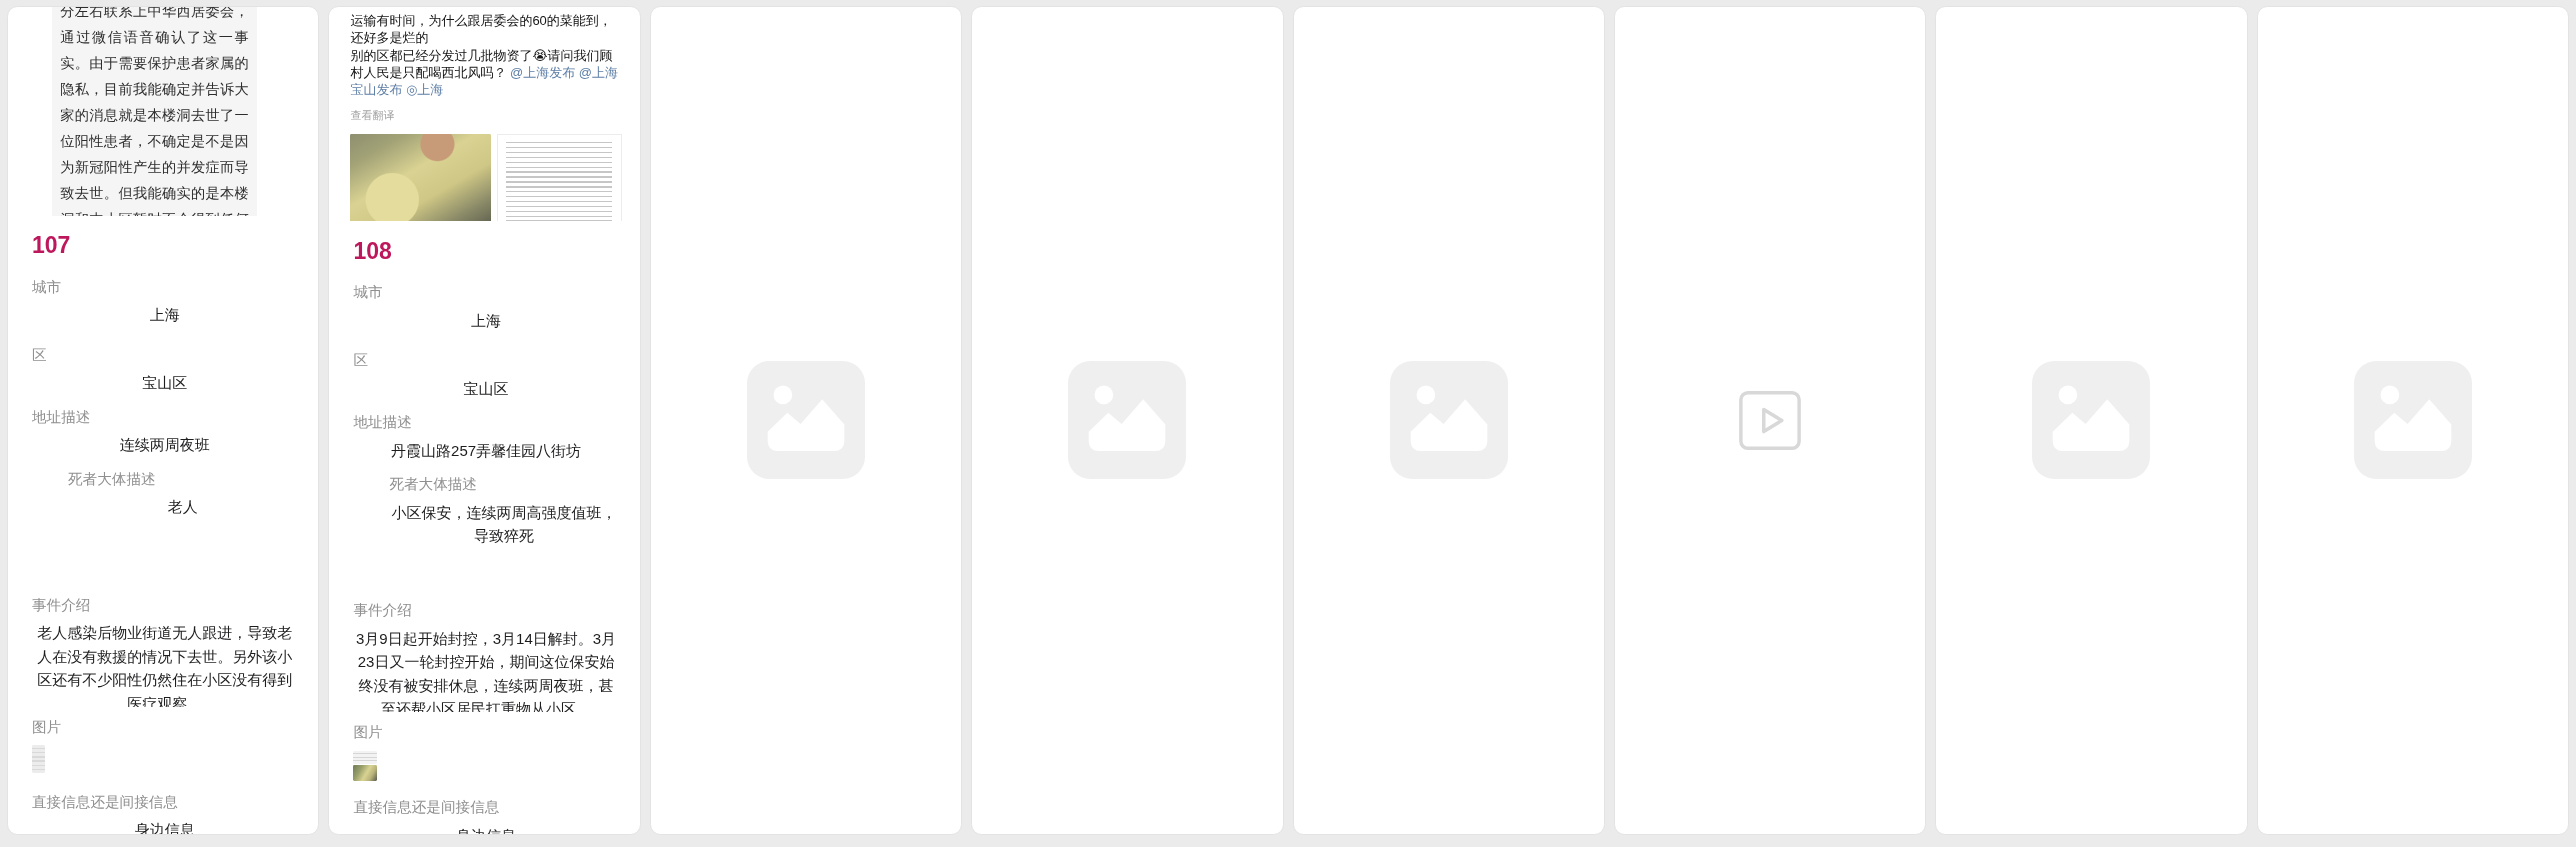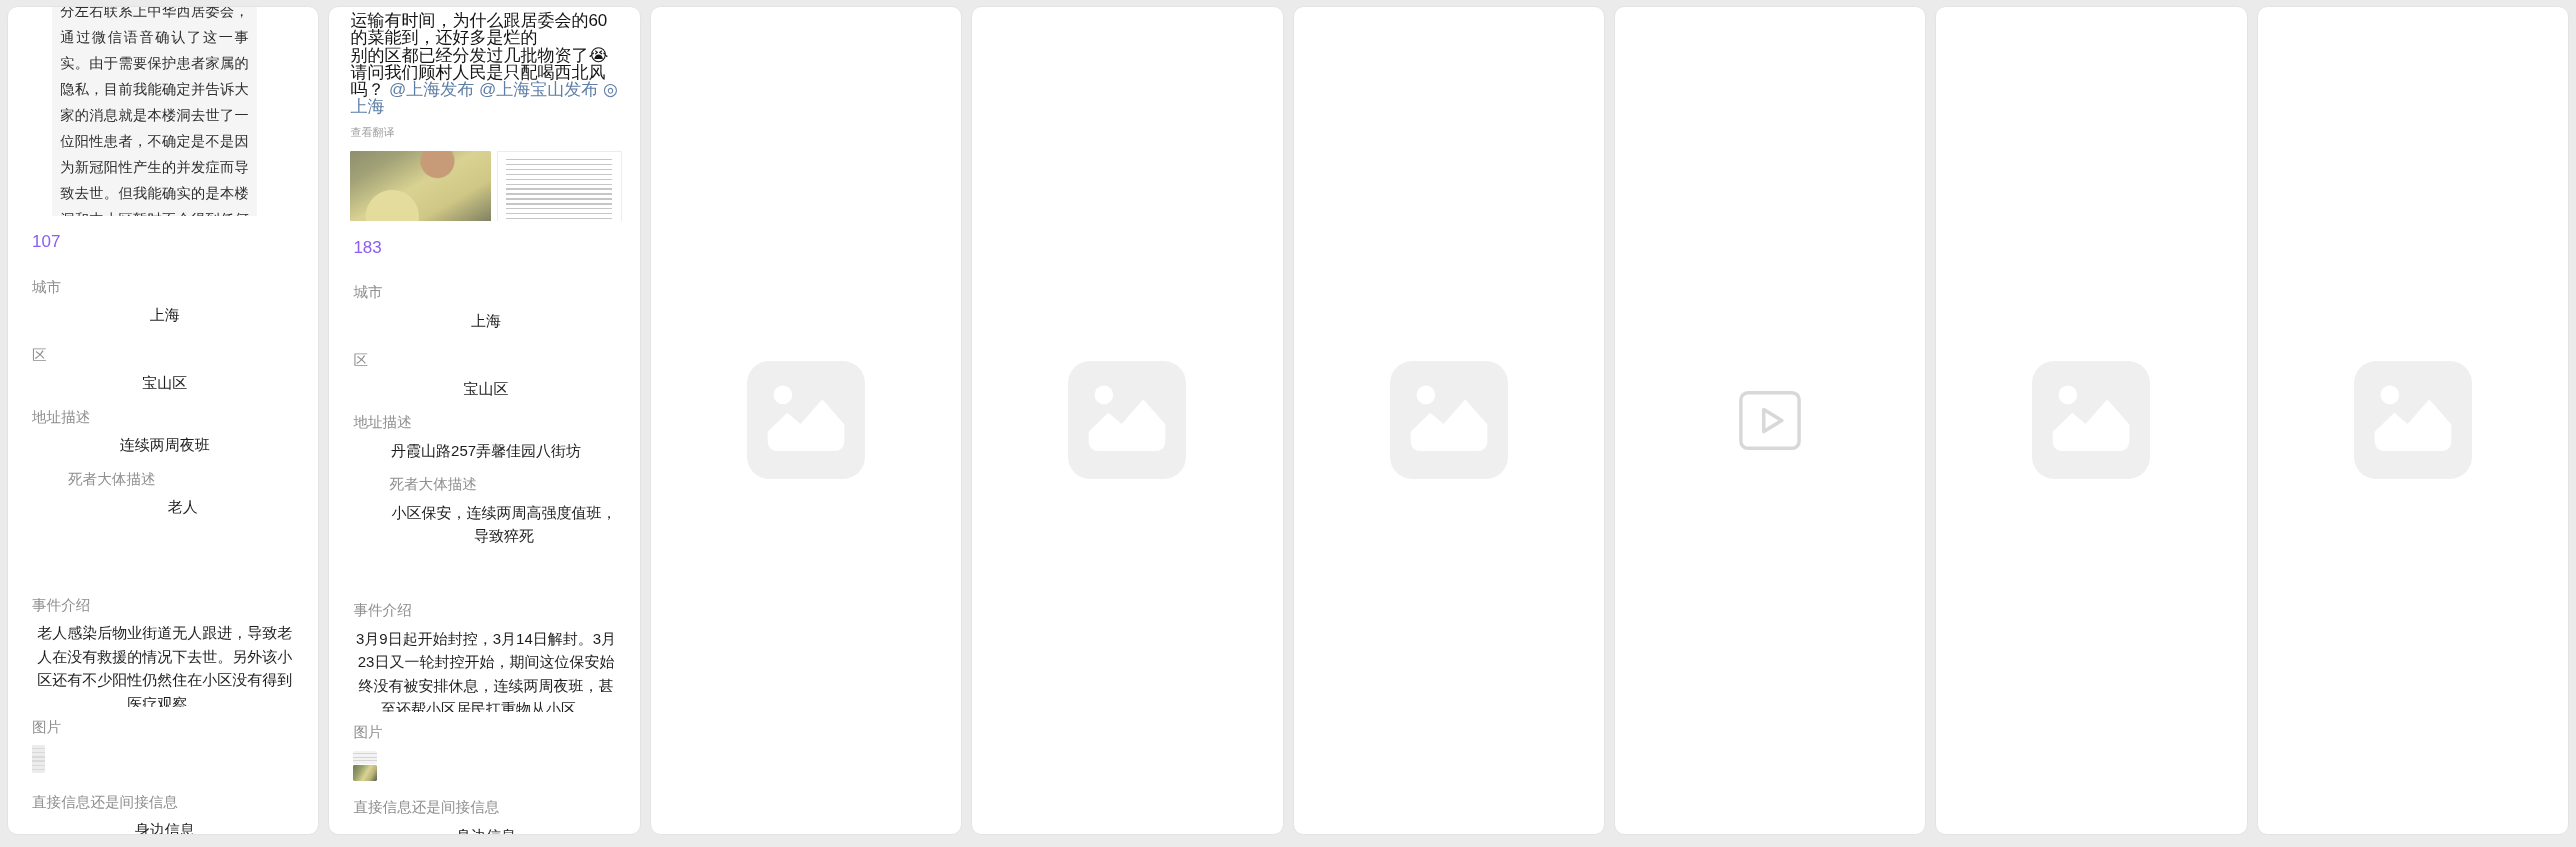--- a/index.html
+++ b/index.html
@@ -8,39 +8,39 @@
   .card{flex:1;min-width:0;background:#fff;border:0.7px solid #e3e3e3;border-radius:10.4px;
         overflow:hidden;display:flex;flex-direction:column;box-sizing:border-box;}
   .media{height:209px;flex:none;position:relative;overflow:hidden;}
   .media-center{display:flex;align-items:center;justify-content:center;height:100%;}
   
   .shot107{position:absolute;left:44px;right:61px;top:-11px;bottom:0;background:#f5f5f5;
            padding:2.8px 8.3px;font-size:14.2px;line-height:26px;color:#2d2d2d;overflow:hidden;
            letter-spacing:0.3px;text-align:justify;}
   
   .post{padding:5.5px 18px 0 21px;}
-  .post-text{font-size:17px;line-height:17.3px;color:#141414;white-space:pre-line;}
+  .post-text{font-size:13px;line-height:17.3px;color:#141414;white-space:pre-line;}
   .post-links{color:#5d7ea6;}
   .post-translate{font-size:11px;color:#a3a3a3;margin-top:9.7px;}
   .post-media{display:flex;gap:5.5px;margin-top:10.4px;height:101px;}
   .post-photo{width:141px;border-radius:1.4px;
     background:
       radial-gradient(circle at 62% 10%, #c79b78 0 13%, rgba(0,0,0,0) 14%),
       radial-gradient(circle at 30% 65%, #e3dc9c 0 22%, rgba(0,0,0,0) 23%),
       linear-gradient(150deg,#8e8f6f 0%,#a3a377 18%,#d9d292 40%,#cfc785 60%,#8a8a68 80%,#4f5145 100%);}
   .post-shot{flex:1;background:#fff;border:0.7px solid #ececec;box-sizing:border-box;
     padding:7px 8.3px;background-clip:padding-box;}
   .post-shot-lines{width:100%;height:100%;
     background:repeating-linear-gradient(180deg,#c6c6c6 0 1.4px,rgba(0,0,0,0) 1.4px 4.9px);}
   
   .ph-icon{display:block;}
   
   .content{padding:0 21px 0 24px;flex:1;display:flex;flex-direction:column;box-sizing:border-box;}
   .g{box-sizing:border-box;overflow:hidden;}
-  .g-num{height:51px;padding-top:16.6px;font-size:17px;font-weight:400;color:#8b5cf6;}
+  .g-num{height:51px;padding-top:16.6px;font-size:23px;font-weight:700;color:#be185d;}
   .g-city{height:68px;padding-top:11px;}
   .g-district{height:62px;padding-top:11px;}
   .g-address{height:62px;padding-top:11px;}
   .g-deceased{height:126px;padding-top:11px;margin-left:36px;}
   .g-event{height:122px;padding-top:11px;}
   .g-image{height:75px;padding-top:11px;}
   .g-direct{padding-top:11px;}
   .lbl{font-size:14.6px;color:#8f8f8f;line-height:18px;}
   .val{font-size:15px;color:#1d1d1f;line-height:23.6px;margin-top:7.6px;text-align:center;}
   .val-clamp{max-height:94px;overflow:hidden;}
@@ -100,21 +100,21 @@
 别的区都已经分发过几批物资了😭请问我们顾村人民是只配喝西北风吗？ </span><span class="post-links">@上海发布 @上海宝山发布 ◎上海</span></div>
       <div class="post-translate">查看翻译</div>
       <div class="post-media">
         <div class="post-photo"></div>
         <div class="post-shot">
             <div class="post-shot-lines"></div>
           </div>
       </div>
     </div>
     <div class="content">
-      <div class="g g-num">183</div>
+      <div class="g g-num">108</div>
       <div class="g g-city">
           <div class="lbl">城市</div>
           <div class="val">上海</div>
         </div>
       <div class="g g-district">
           <div class="lbl">区</div>
           <div class="val">宝山区</div>
         </div>
       <div class="g g-address">
           <div class="lbl">地址描述</div>

